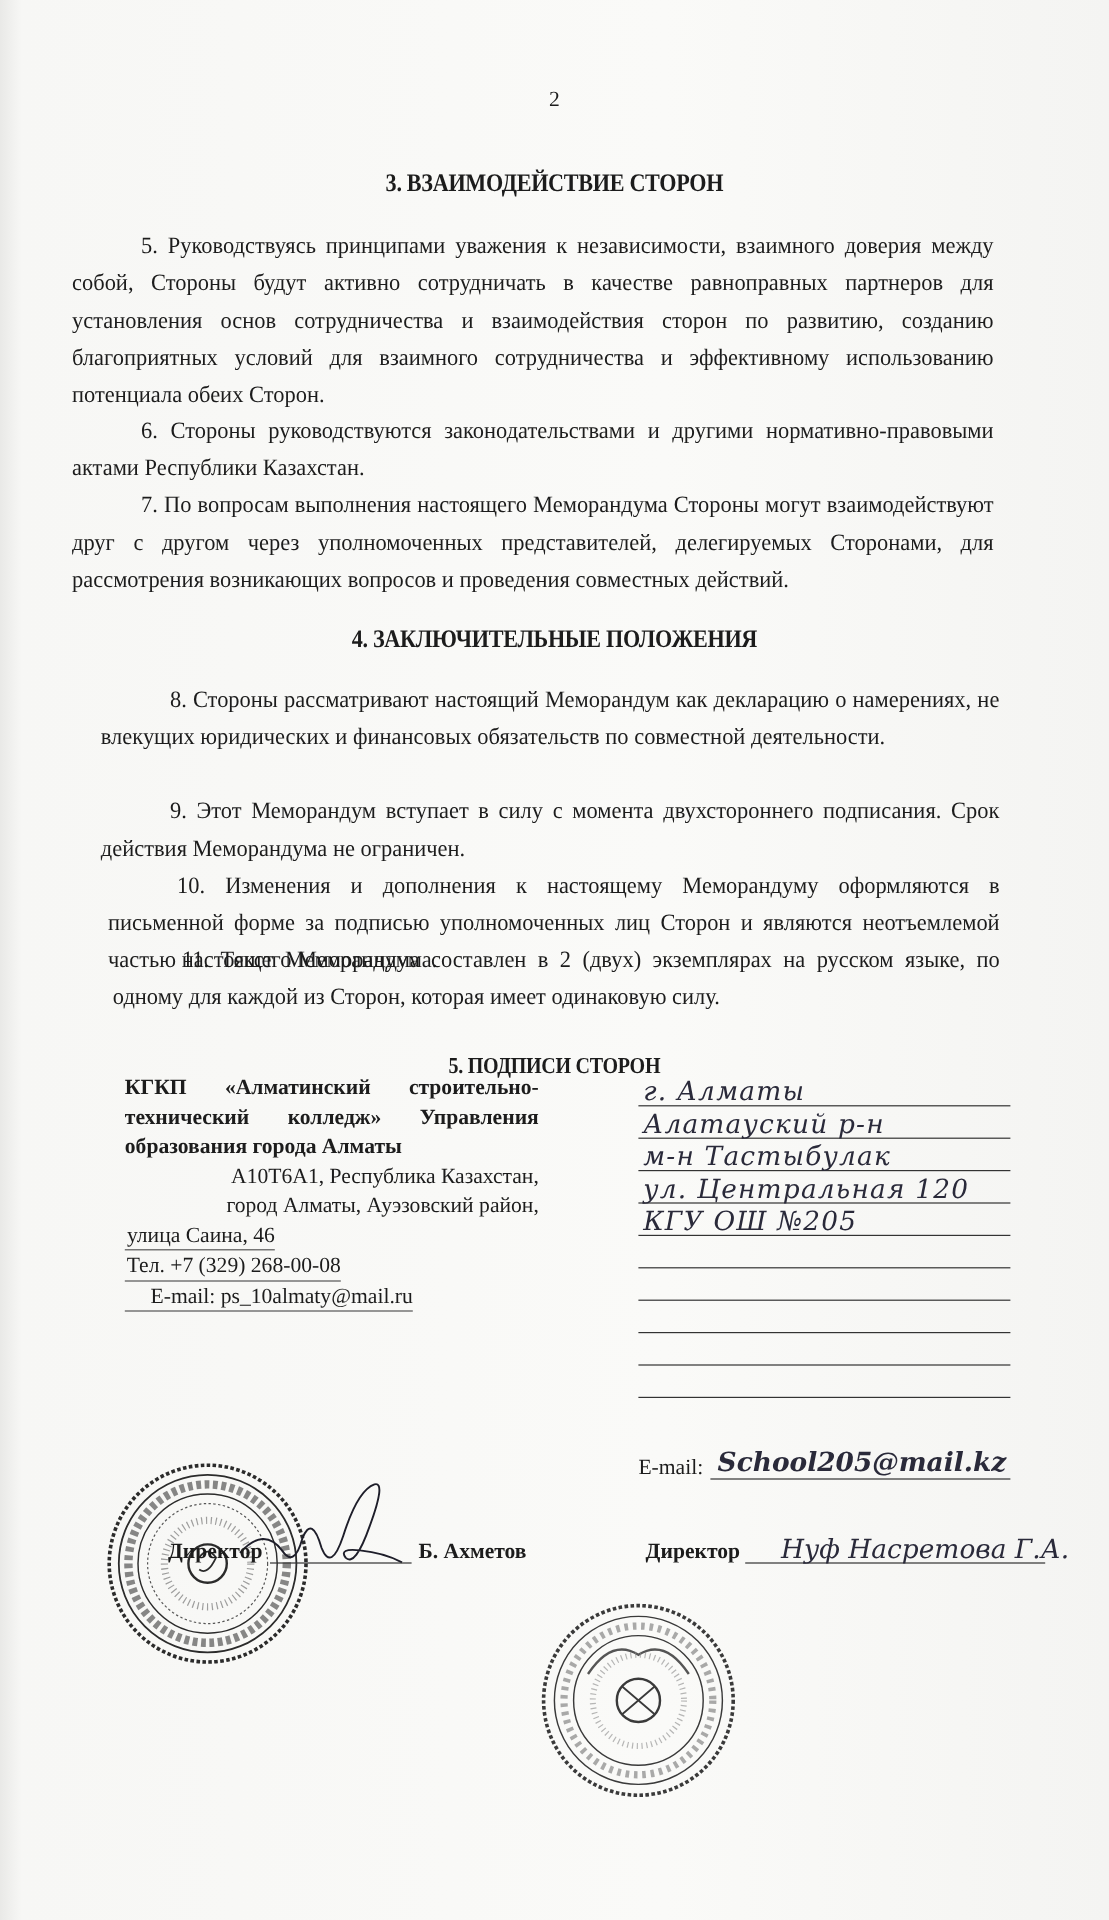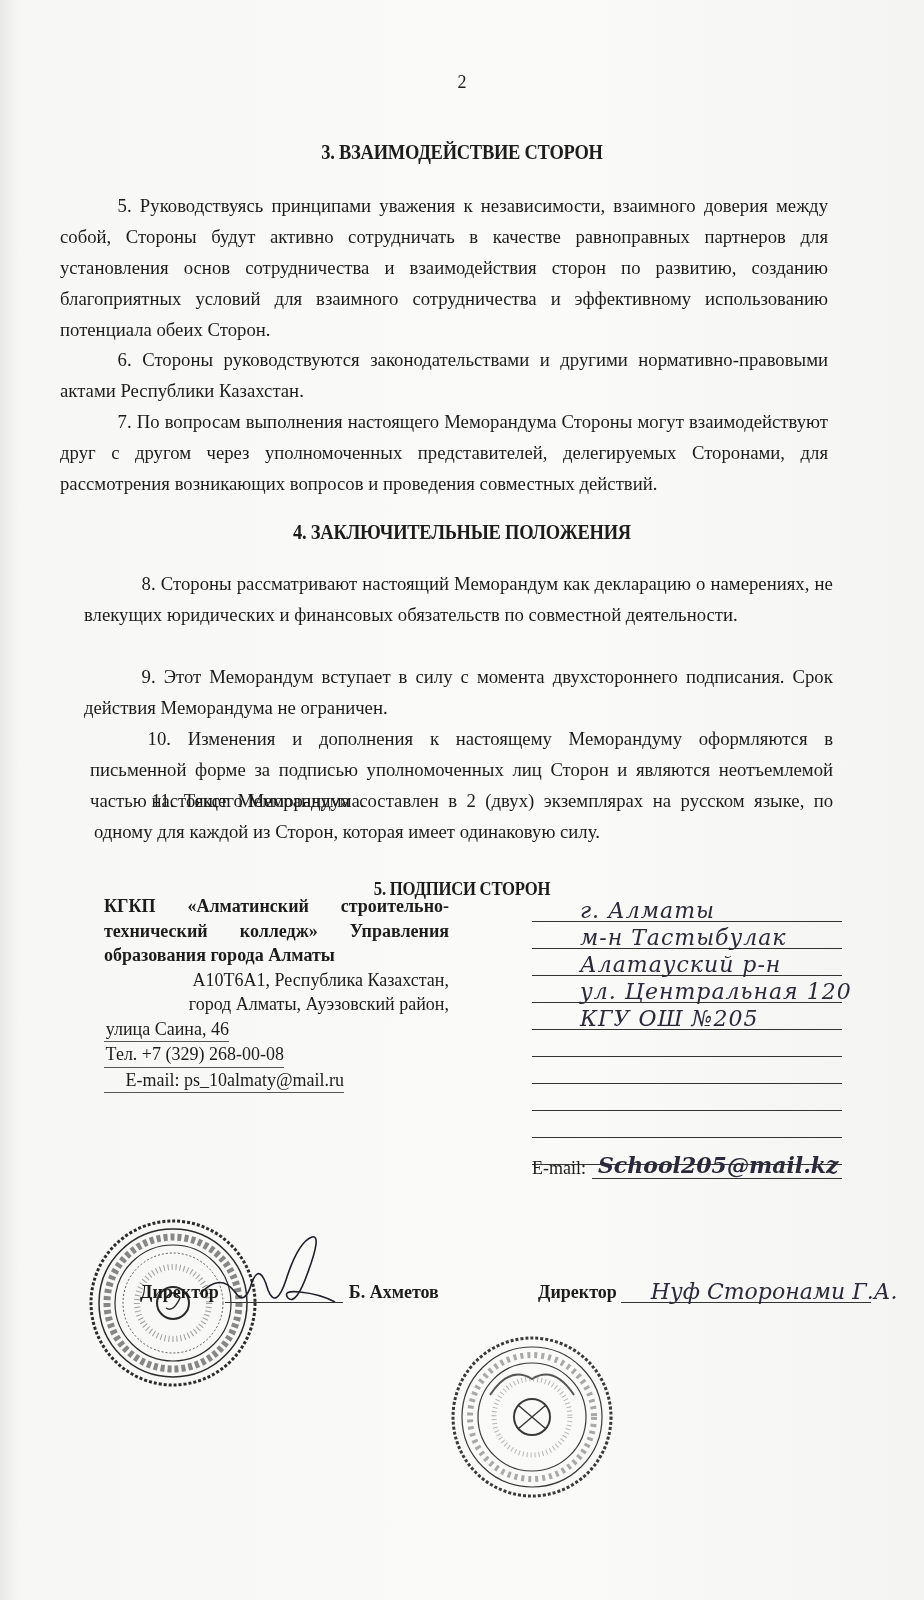--- a/index.html
+++ b/index.html
@@ -12,22 +12,22 @@
            font-size:21px;letter-spacing:-0.3px;transform:scaleX(0.88);}
   .para{position:absolute;left:60px;width:800px;font-size:19.5px;line-height:31px;
         text-align:justify;text-align-last:left;transform-origin:left top;transform:scaleX(0.96);}
   .para .ind{display:inline-block;width:60px;}
   .left-block{position:absolute;left:104px;top:894px;width:345px;font-size:18px;line-height:24.5px;}
   .left-block .org{font-weight:bold;text-align:justify;text-align-last:left;}
   .left-block .line{display:block;text-align:right;}
   .right-block{position:absolute;left:532px;top:895px;width:310px;}
   .hw-line{height:26px;border-bottom:1.5px solid #333;position:relative;}
   .hw{position:absolute;left:4px;bottom:-2px;font-family:"DejaVu Serif",serif;font-style:italic;
-      font-size:22px;color:#2a2a3a;letter-spacing:1px;white-space:nowrap;margin-left:44px;}
-  .email-row{position:absolute;left:532px;top:1152px;font-size:18px;display:flex;align-items:flex-end;justify-content:center;}
+      font-size:22px;color:#2a2a3a;letter-spacing:1px;white-space:nowrap;}
+  .email-row{position:absolute;left:532px;top:1206px;font-size:18px;display:flex;align-items:flex-end;justify-content:center;}
   .email-row .hwv{font-family:"DejaVu Serif",serif;font-style:italic;font-size:22px;color:#2a2a3a;
        border-bottom:1.5px solid #333;padding:0 6px;width:238px;margin-left:6px;font-weight:bold;}
   .sig-left{position:absolute;left:140px;top:1282px;font-size:18px;font-weight:bold;display:flex;align-items:flex-end;}
   .sig-left .sigline{width:118px;border-bottom:1.5px solid #333;margin:0 6px;height:20px;}
   .sig-right{position:absolute;left:538px;top:1282px;font-size:18px;font-weight:bold;display:flex;align-items:flex-end;}
   .sig-right .sigline{width:250px;border-bottom:1.5px solid #333;margin-left:4px;position:relative;height:20px;}
   .sig-right .sigline span{position:absolute;left:30px;bottom:-2px;font-family:"DejaVu Serif",serif;
       font-style:italic;font-weight:normal;font-size:22px;color:#2a2a3a;white-space:nowrap;}
   .stamp{position:absolute;}
   .stamp-left{left:88px;top:1218px;width:170px;height:170px;}
@@ -61,24 +61,24 @@
     <span class="line" style="width:125px;border-bottom:1.5px solid #555;">улица Саина, 46</span>
     <span class="line" style="width:180px;border-bottom:1.5px solid #555;">Тел. +7 (329) 268-00-08</span>
     <span class="line" style="width:240px;border-bottom:1.5px solid #555;">E-mail: ps_10almaty@mail.ru</span>
   </div>
 
   <div class="right-block">
     <div class="hw-line">
         <span class="hw">г. Алматы</span>
       </div>
     <div class="hw-line">
-        <span class="hw">м-н Тастыбулак</span>
+        <span class="hw">Алатауский р-н</span>
       </div>
     <div class="hw-line">
-        <span class="hw">Алатауский р-н</span>
+        <span class="hw">м-н Тастыбулак</span>
       </div>
     <div class="hw-line">
         <span class="hw">ул. Центральная 120</span>
       </div>
     <div class="hw-line">
         <span class="hw">КГУ ОШ №205</span>
       </div>
     <div class="hw-line">
         <span class="hw"></span>
       </div>
@@ -118,21 +118,21 @@
 
   <div class="sig-left">
     <span>Директор</span>
     <span class="sigline"></span>
     <span>Б. Ахметов</span>
   </div>
 
   <div class="sig-right">
     <span>Директор</span>
     <span class="sigline">
-        <span>Нуф Сторонами Г.А.</span>
+        <span>Нуф Насретова Г.А.</span>
       </span>
   </div>
 
   <svg class="stamp stamp-right" viewBox="0 0 165 165">
     <circle cx="82" cy="82" r="79" fill="none" stroke="#3a3a3a" stroke-width="3" stroke-dasharray="3 2"></circle>
     <circle cx="82" cy="82" r="70" fill="none" stroke="#3a3a3a" stroke-width="1.2"></circle>
     <circle cx="82" cy="82" r="54" fill="none" stroke="#3a3a3a" stroke-width="1.2"></circle>
     <circle cx="82" cy="82" r="62" fill="none" stroke="#666" stroke-width="6" stroke-dasharray="3 4" opacity="0.55"></circle>
     <circle cx="82" cy="82" r="18" fill="none" stroke="#3a3a3a" stroke-width="2"></circle>
     <path d="M68 70 L96 94 M96 70 L68 94" stroke="#3a3a3a" stroke-width="1.5"></path>

